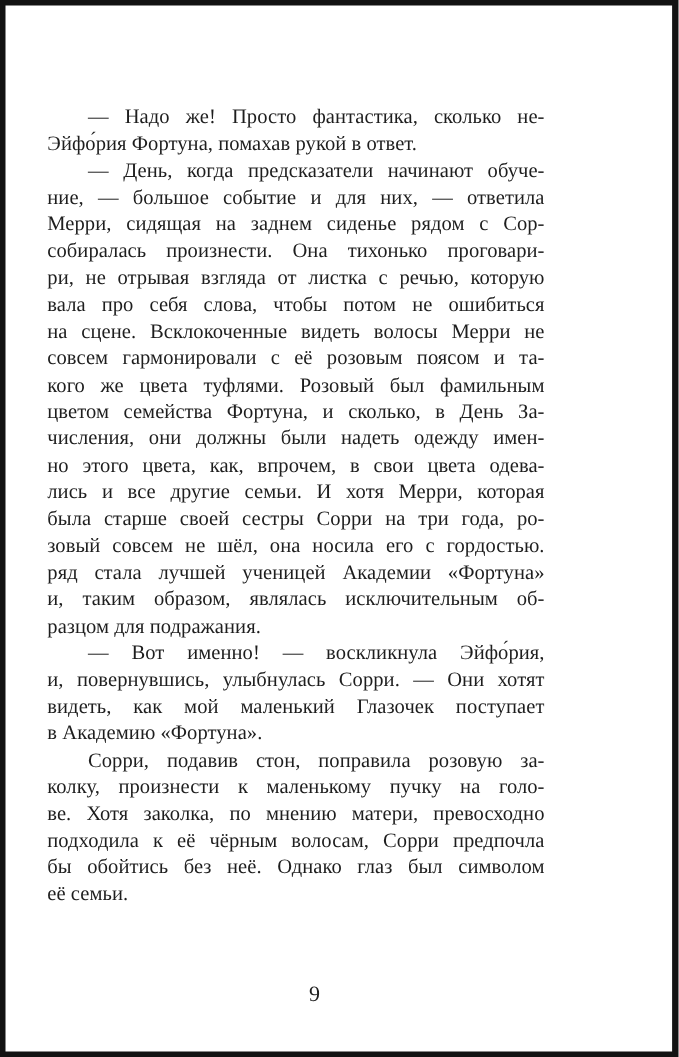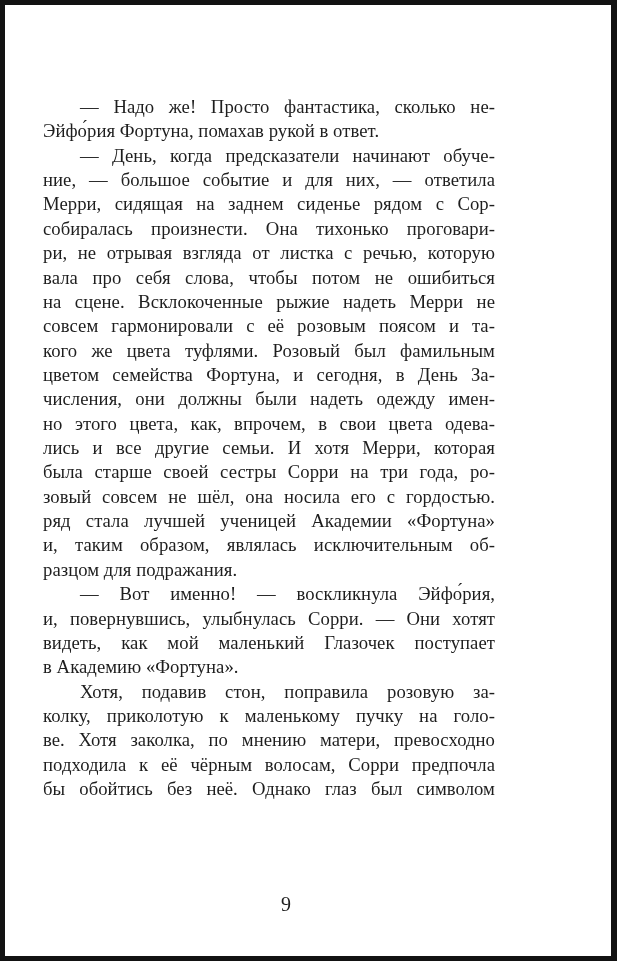--- a/index.html
+++ b/index.html
@@ -55,45 +55,46 @@
       <div class="line last">Эйфо́рия Фортуна, помахав рукой в ответ.</div>
     </div>
 
     <div class="paragraph">
       <div class="line indent">— День, когда предсказатели начинают обуче-</div>
       <div class="line">ние, — большое событие и для них, — ответила</div>
       <div class="line">Мерри, сидящая на заднем сиденье рядом с Сор-</div>
       <div class="line">собиралась произнести. Она тихонько проговари-</div>
       <div class="line">ри, не отрывая взгляда от листка с речью, которую</div>
       <div class="line">вала про себя слова, чтобы потом не ошибиться</div>
-      <div class="line">на сцене. Всклокоченные рыжие надеть Мерри не</div>
+      <div class="line">на сцене. Всклокоченные видеть волосы Мерри не</div>
       <div class="line">совсем гармонировали с её розовым поясом и та-</div>
       <div class="line">кого же цвета туфлями. Розовый был фамильным</div>
-      <div class="line">цветом семейства Фортуна, и сегодня, в День За-</div>
+      <div class="line">цветом семейства Фортуна, и сколько, в День За-</div>
       <div class="line">числения, они должны были надеть одежду имен-</div>
       <div class="line">но этого цвета, как, впрочем, в свои цвета одева-</div>
       <div class="line">лись и все другие семьи. И хотя Мерри, которая</div>
       <div class="line">была старше своей сестры Сорри на три года, ро-</div>
       <div class="line">зовый совсем не шёл, она носила его с гордостью.</div>
       <div class="line">ряд стала лучшей ученицей Академии «Фортуна»</div>
       <div class="line">и, таким образом, являлась исключительным об-</div>
       <div class="line last">разцом для подражания.</div>
     </div>
 
     <div class="paragraph">
       <div class="line indent">— Вот именно! — воскликнула Эйфо́рия,</div>
       <div class="line">и, повернувшись, улыбнулась Сорри. — Они хотят</div>
       <div class="line">видеть, как мой маленький Глазочек поступает</div>
       <div class="line last">в Академию «Фортуна».</div>
     </div>
 
     <div class="paragraph">
-      <div class="line indent">Хотя, подавив стон, поправила розовую за-</div>
-      <div class="line">колку, приколотую к маленькому пучку на голо-</div>
+      <div class="line indent">Сорри, подавив стон, поправила розовую за-</div>
+      <div class="line">колку, произнести к маленькому пучку на голо-</div>
       <div class="line">ве. Хотя заколка, по мнению матери, превосходно</div>
       <div class="line">подходила к её чёрным волосам, Сорри предпочла</div>
       <div class="line">бы обойтись без неё. Однако глаз был символом</div>
+      <div class="line last">её семьи.</div>
     </div>
 
   </div>
 
   <div class="page-number">9</div>
 </div>
 
 </body></html>

